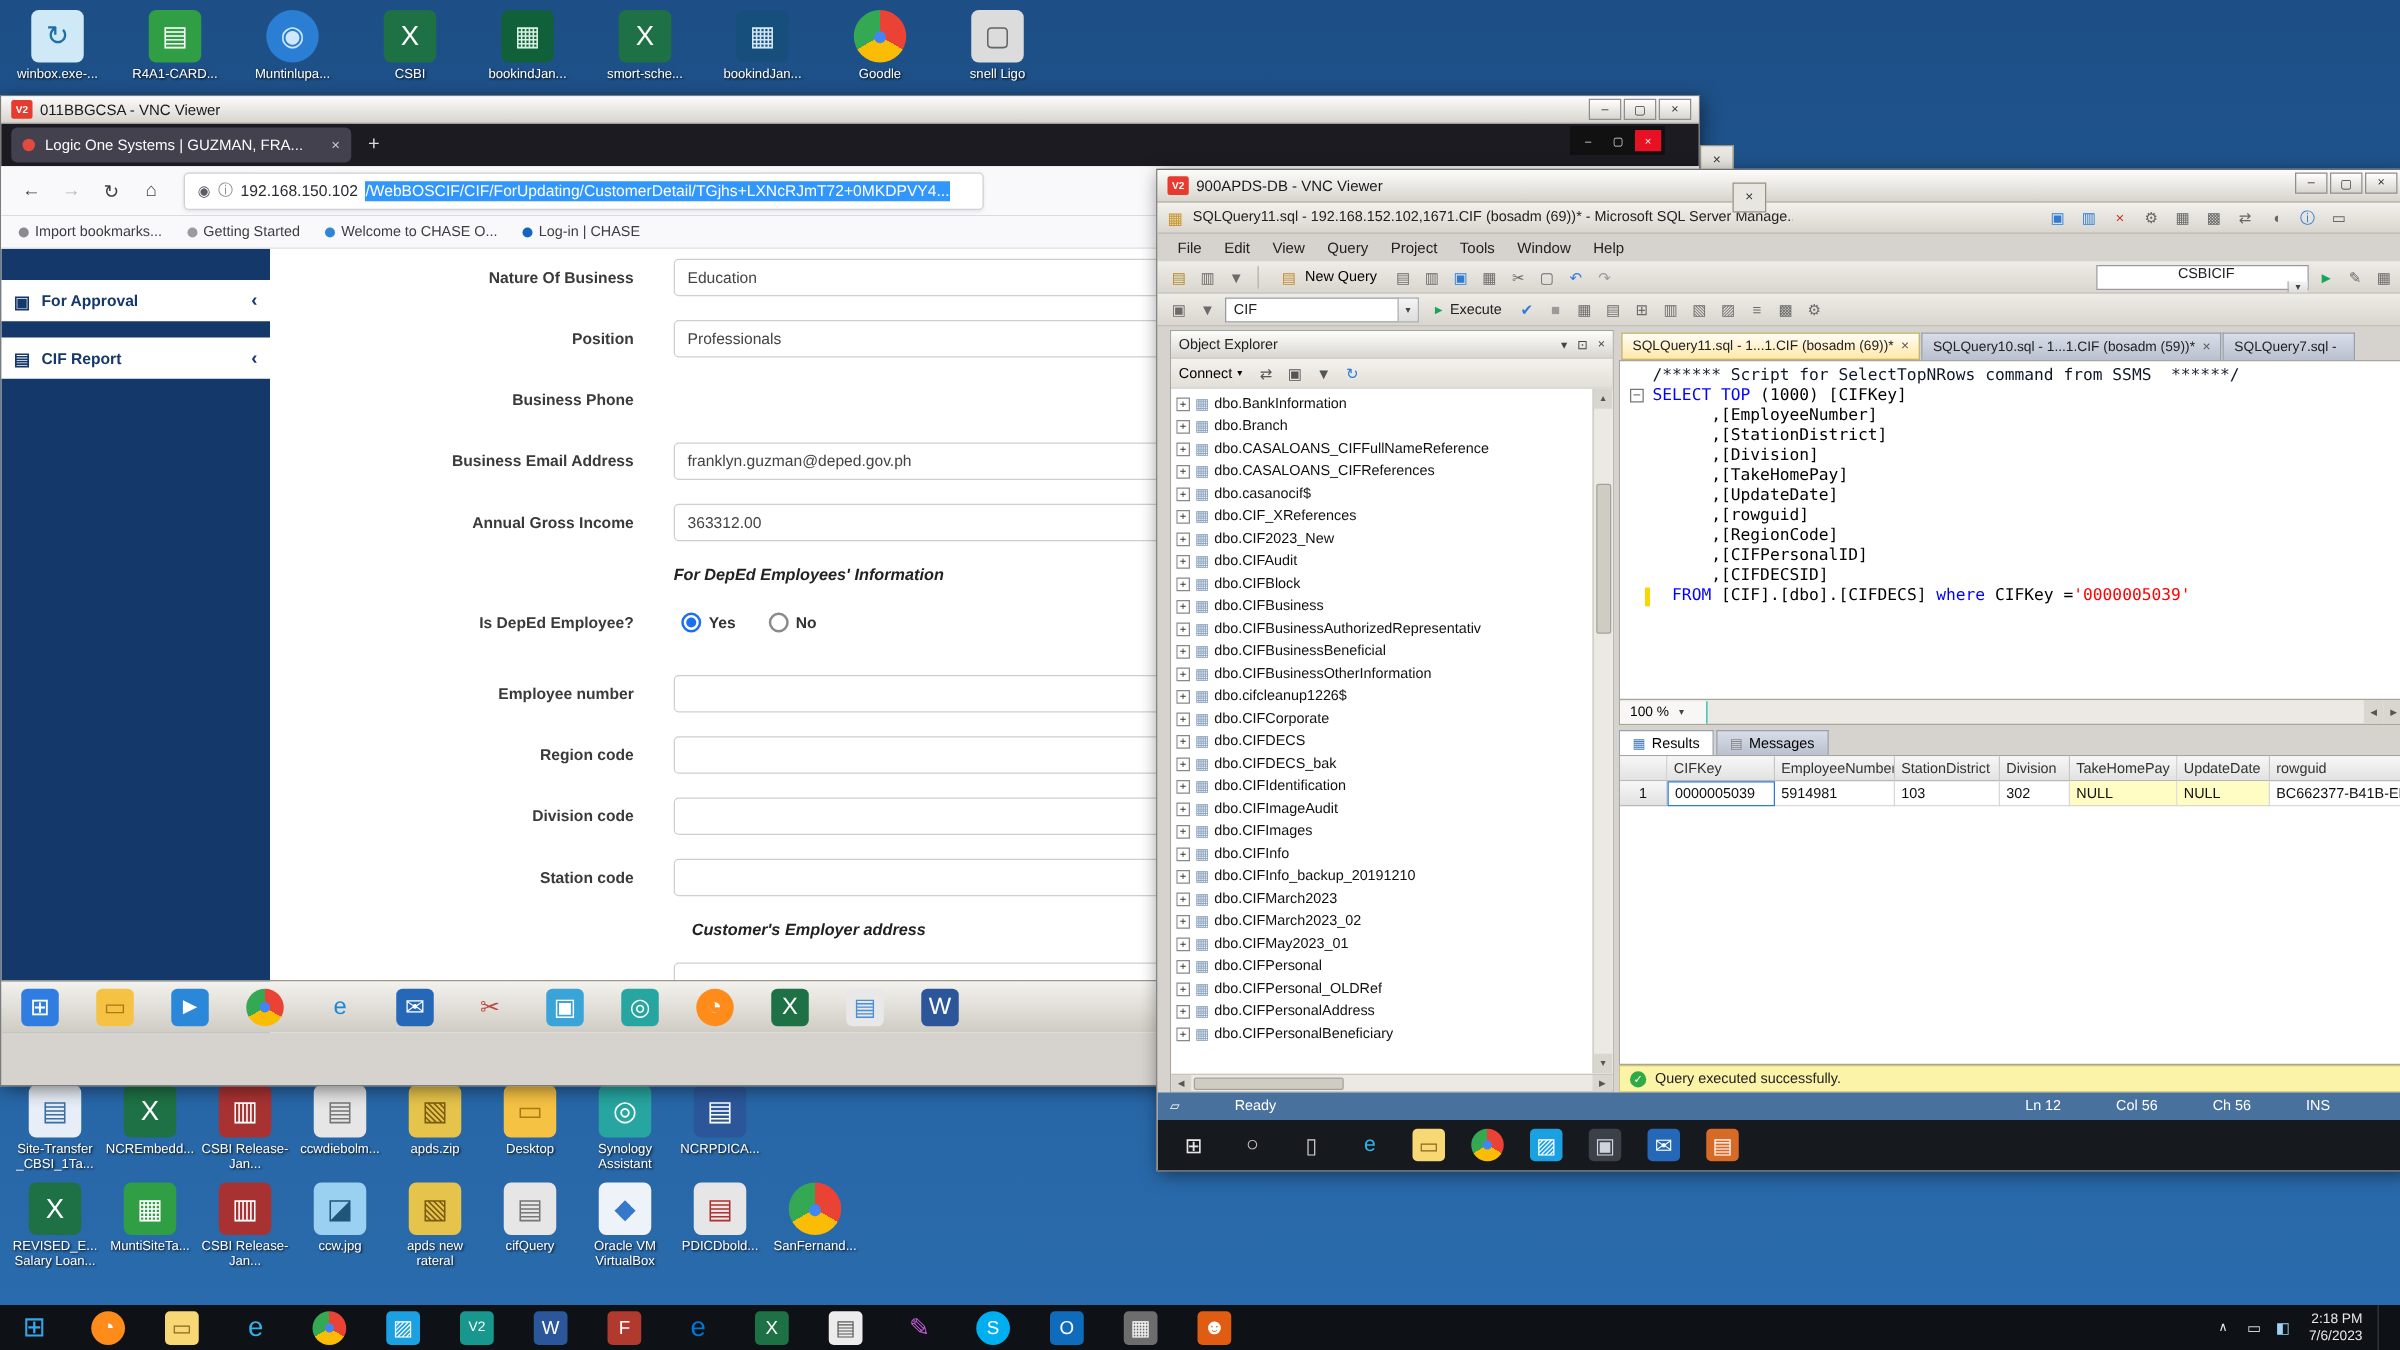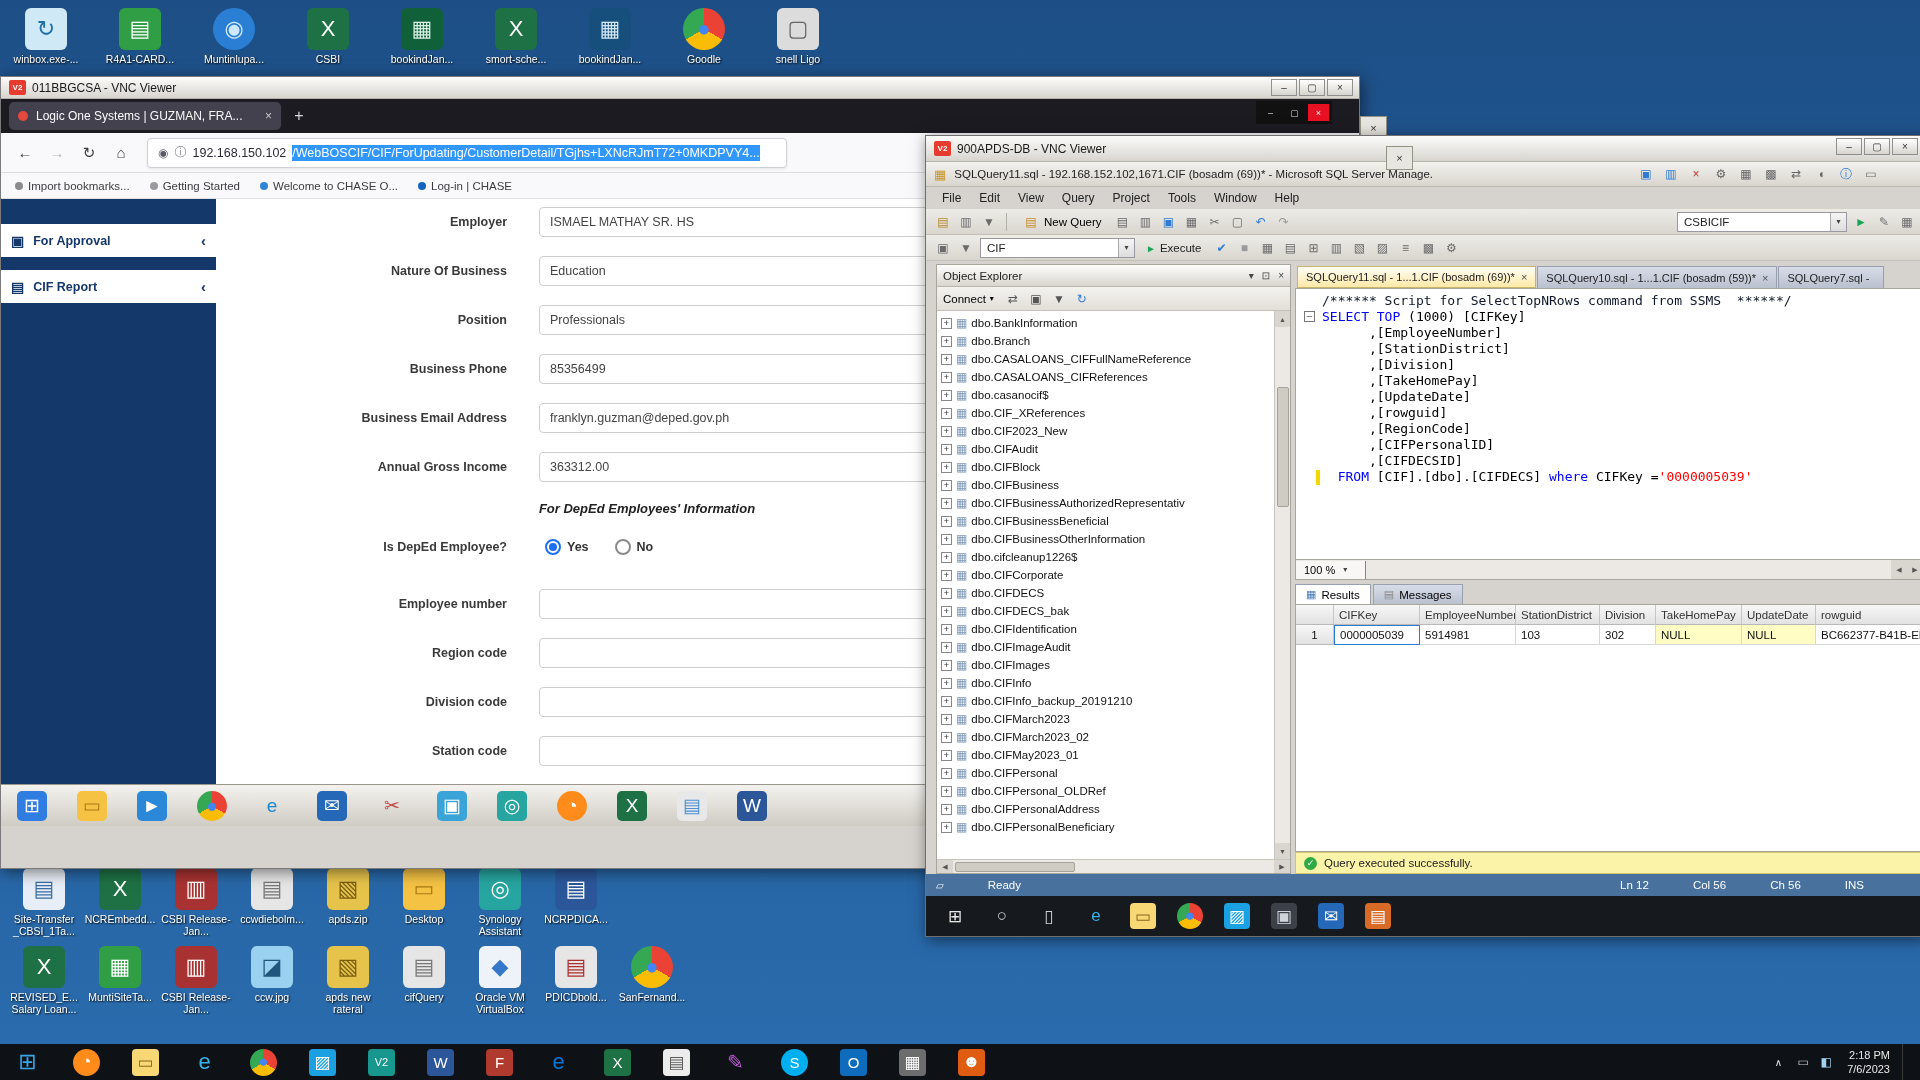--- a/index.html
+++ b/index.html
@@ -82,21 +82,21 @@
 .ssms-tools{margin-left:auto;display:flex;gap:7px;align-items:center;padding-right:36px;}
 .t-ic{width:18px;height:18px;display:flex;align-items:center;justify-content:center;font-size:12px;color:#555;flex:none;}
 .menubar{height:22px;display:flex;align-items:center;gap:2px;padding:0 8px;font-size:12px;color:#222;flex:none;}
 .menu-item{padding:2px 8px;}
 .toolbar{height:26px;display:flex;align-items:center;gap:5px;padding:0 8px;background:linear-gradient(#eeece7,#d9d6cf);border-bottom:1px solid #c2bfb7;font-size:11.5px;flex:none;}
 .strip{display:flex;gap:5px;align-items:center;}
 .sep{width:1px;height:18px;background:#b3b0a8;margin:0 3px;flex:none;}
 .combo{height:20px;background:#fff;border:1px solid #9a98a0;display:flex;align-items:center;font-size:11.5px;padding-left:6px;color:#222;flex:none;}
 .combo .arr{margin-left:auto;width:16px;height:100%;background:linear-gradient(#f5f5f5,#ddd);border-left:1px solid #aaa;display:flex;align-items:center;justify-content:center;font-size:8px;color:#444;}
 .arr::before{content:"▾";}
-.combo.c1{margin-left:auto;width:170px;}
+.combo.c1{margin-left:auto;width:170px;flex-direction:column;}
 .combo.c2{width:155px;}
 .btn-newq{display:flex;align-items:center;gap:4px;padding:1px 6px;border:1px solid transparent;}
 .nq-ic::before{content:"▤";color:#c58b2a;}
 .exec{display:flex;align-items:center;gap:4px;padding:1px 6px;color:#222;}
 .play::before{content:"►";color:#18a558;font-size:10px;}
 .ssms-main{flex:1;display:flex;overflow:hidden;padding:3px 0 0 10px;gap:4px;}
 .objexp{width:355px;border:1px solid #a8a59d;display:flex;flex-direction:column;background:#fff;flex:none;}
 .oe-head{height:22px;background:linear-gradient(#fdfdfc,#d9d6cf);display:flex;align-items:center;padding:0 6px;font-size:11.5px;color:#222;gap:4px;border-bottom:1px solid #b8b5ad;flex:none;}
 .oe-head .sp{margin-left:auto;display:flex;gap:8px;color:#444;font-size:10px;}
 .oeh-arr::before{content:"▾";} .oeh-pin::before{content:"⊡";} .oeh-x::before{content:"×";}
@@ -423,38 +423,33 @@
           <div class="side-item">
             <span class="s-ic">▤</span>
             <span>CIF Report</span>
             <span class="chev"></span>
           </div>
 
       </div>
       <div class="formarea">
         <div>
 
-            <div class="frow">
-              <div class="flabel">Employer</div>
-              <div class="finput">ISMAEL MATHAY SR. HS</div>
-            </div>
 
             <div class="frow">
               <div class="flabel">Nature Of Business</div>
               <div class="finput">Education</div>
             </div>
 
             <div class="frow">
               <div class="flabel">Position</div>
               <div class="finput">Professionals</div>
             </div>
 
             <div class="frow">
               <div class="flabel">Business Phone</div>
-              <div class="finput">85356499</div>
             </div>
 
             <div class="frow">
               <div class="flabel">Business Email Address</div>
               <div class="finput">franklyn.guzman@deped.gov.ph</div>
             </div>
 
             <div class="frow">
               <div class="flabel">Annual Gross Income</div>
               <div class="finput">363312.00</div>

